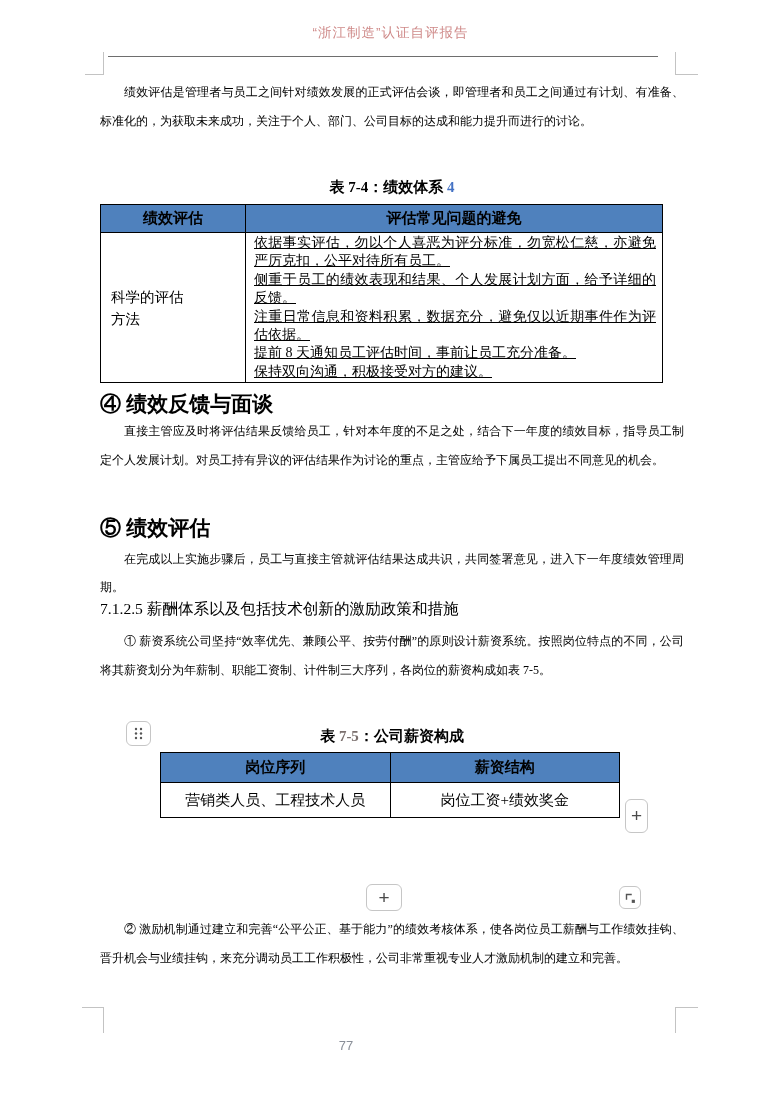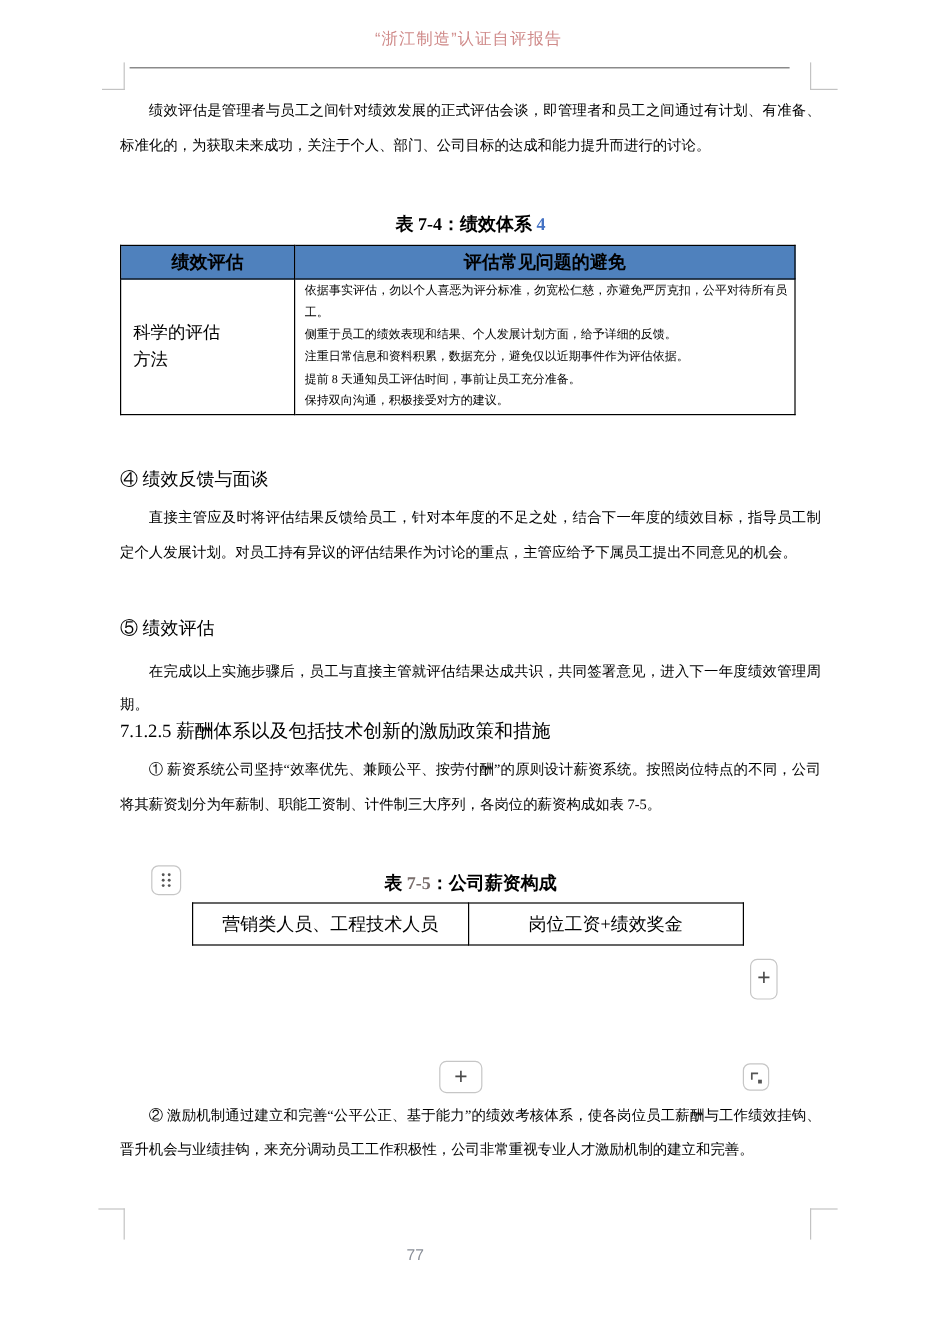--- a/index.html
+++ b/index.html
@@ -30,21 +30,21 @@
     left:100px;width:584px;font-size:12px;line-height:29px;
     text-align:justify;text-indent:2em;color:#000;
   }
   .p-intro{top:78px;}
   .p-sec4{top:417px;}
   .p-sec5{top:545px;line-height:28px;}
   .p-salary{top:627px;}
   .p-incentive{top:915px;}
 
   .sec-heading{
-    left:100px;width:584px;font-weight:normal;font-size:15px;color:#000;
+    left:100px;width:584px;font-weight:bold;font-size:21px;color:#000;
   }
   .h-sec4{top:390px;}
   .h-sec5{top:514px;}
   .h-7125{top:599px;font-weight:normal;font-size:15.6px;}
 
   
   .caption{
     left:100px;width:584px;text-align:center;font-weight:bold;font-size:15px;color:#000;
   }
   .cap-74{top:178px;}
@@ -55,21 +55,21 @@
   
   .tbl74{top:204px;left:100px;width:563px;border-collapse:collapse;table-layout:fixed;}
   .tbl74 th,.tbl74 td{border:1.4px solid #000;}
   .tbl74 th{
     background:#4f81bd;font-size:15px;font-weight:bold;text-align:center;
     height:27px;padding:0;color:#000;
   }
   .tbl74 .c1{width:144px;}
   .tbl74 td.label-cell{vertical-align:middle;padding:0 6px 0 10px;font-size:14.5px;line-height:22px;}
   .tbl74 td.items-cell{vertical-align:top;padding:1px 6px 1px 8px;}
-  .tbl74 .item{font-size:10px;line-height:18.4px;text-align:justify;}
+  .tbl74 .item{font-size:14px;line-height:18.4px;text-align:justify;text-decoration:underline;}
 
   
   .tbl75{top:752px;left:160px;width:460px;border-collapse:collapse;table-layout:fixed;}
   .tbl75 th,.tbl75 td{border:1.4px solid #000;text-align:center;}
   .tbl75 th{background:#4f81bd;font-size:15px;font-weight:bold;height:27px;color:#000;}
   .tbl75 td{height:32px;font-size:15px;}
 
   
   .ctl{
     position:absolute;background:#fff;border:1px solid #c6c6c6;border-radius:6px;
@@ -141,20 +141,24 @@
       <circle cx="10" cy="7.5" r="1.2" fill="#555"></circle>
     <circle cx="5" cy="12" r="1.2" fill="#555"></circle>
       <circle cx="10" cy="12" r="1.2" fill="#555"></circle>
   </svg>
 </div>
 
 <div class="abs caption cap-75"><span>表 </span><span class="cap-num">7-5</span><span>：公司薪资构成</span></div>
 
 <table class="abs tbl75">
   <tbody>
+      <tr>
+    <th>岗位序列</th>
+    <th>薪资结构</th>
+  </tr>
   <tr>
     <td>营销类人员、工程技术人员</td>
     <td>岗位工资+绩效奖金</td>
   </tr>
 </tbody>
   </table>
 
 <div class="ctl add-col">
     <span>+</span>
   </div>

